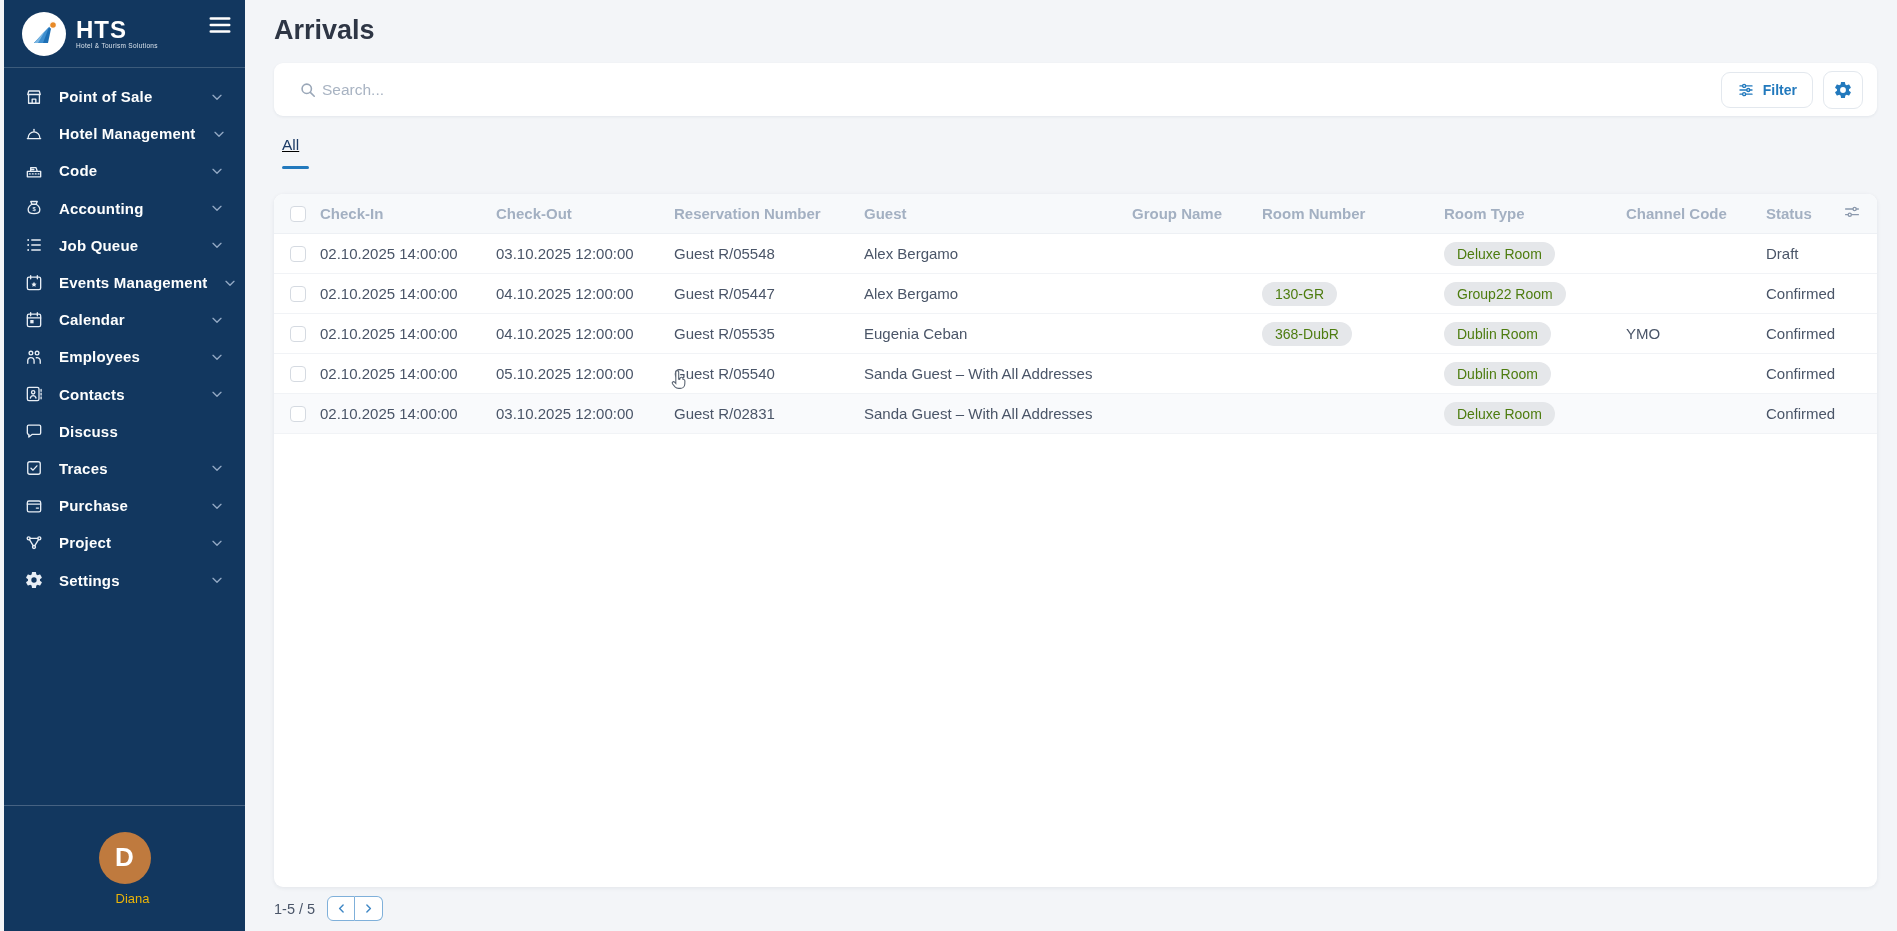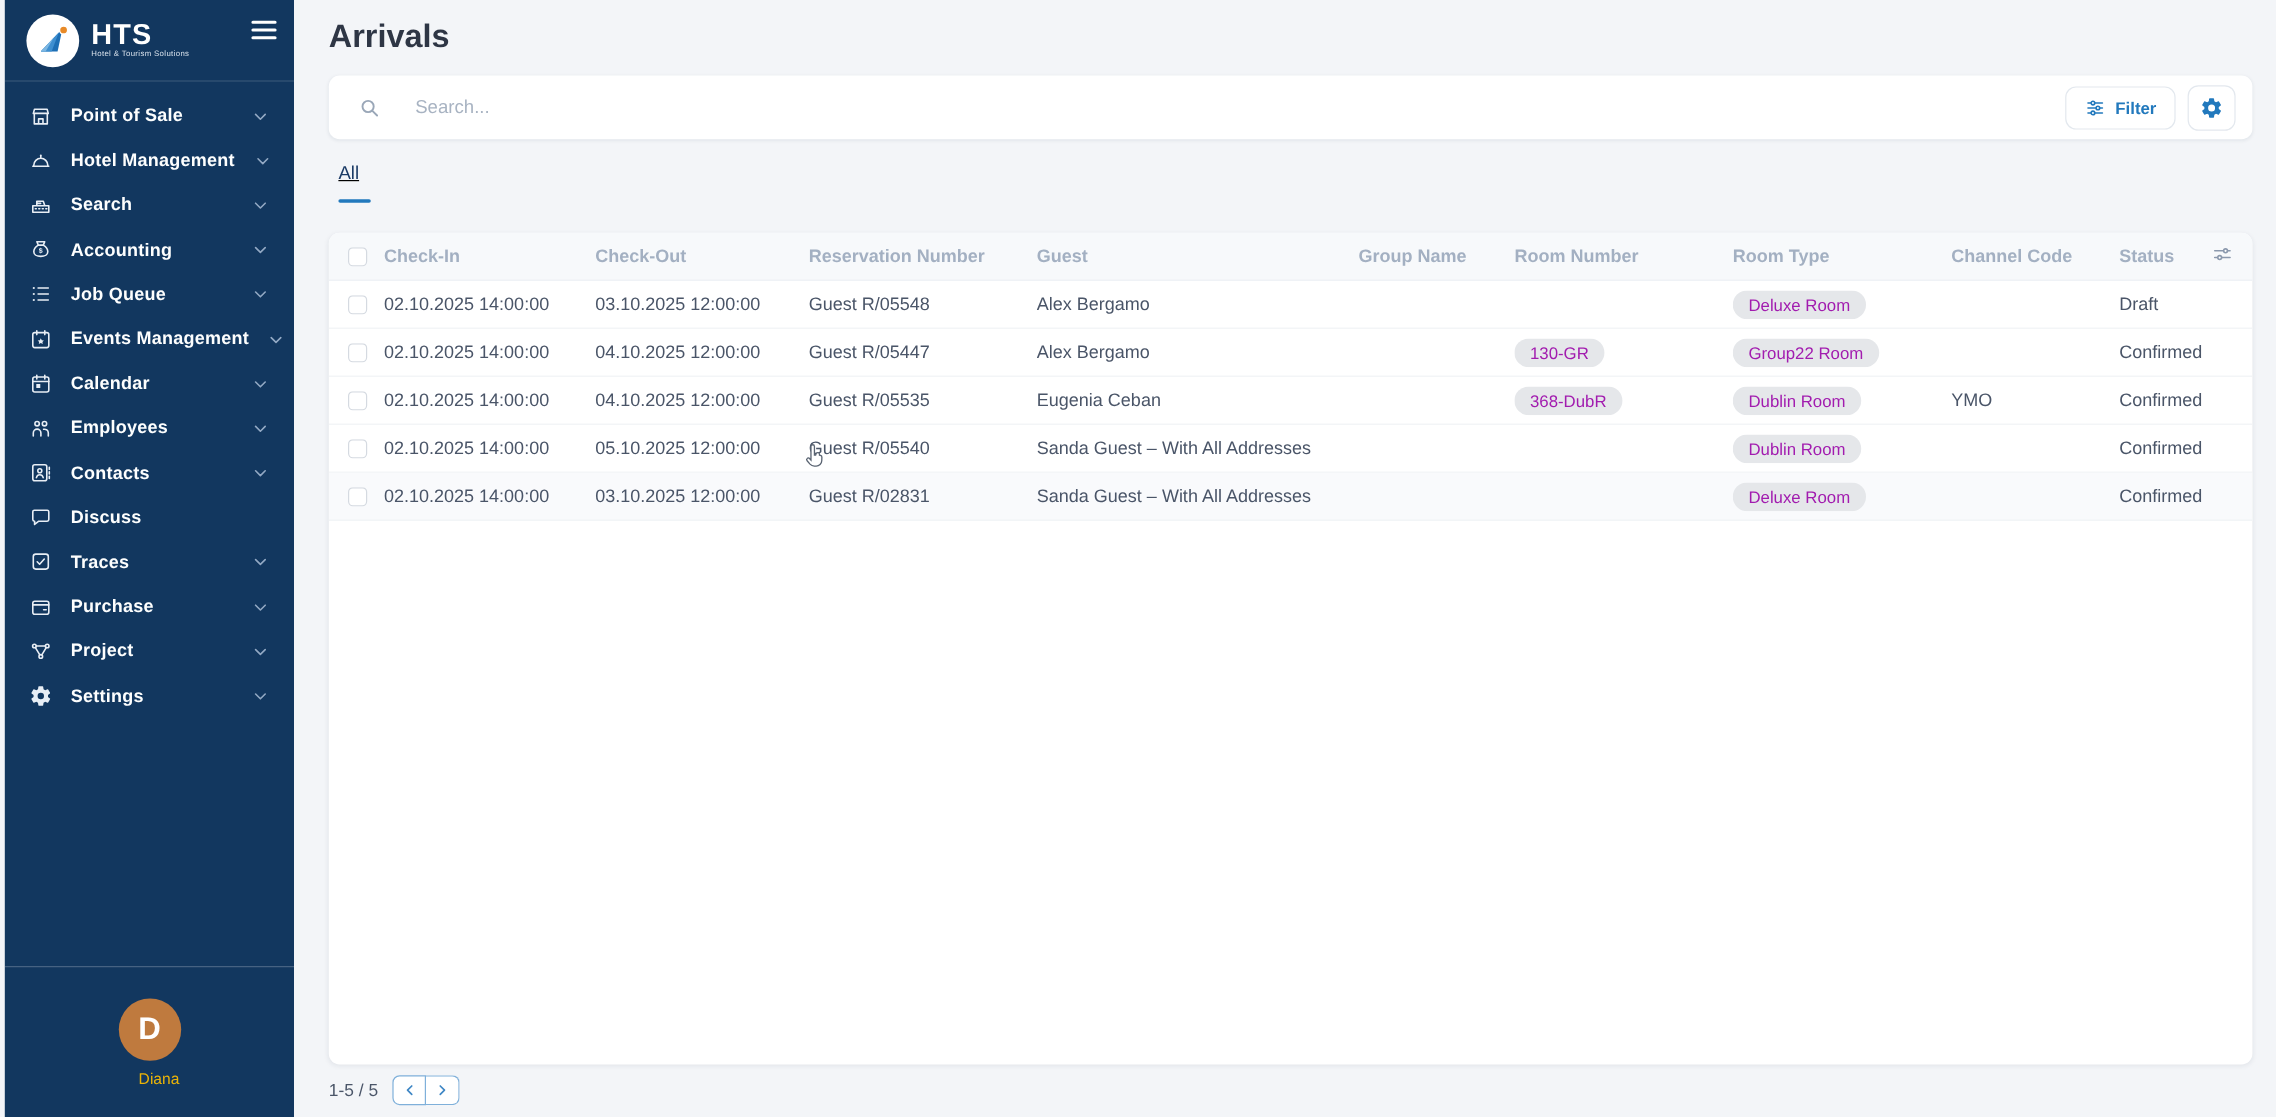--- a/index.html
+++ b/index.html
@@ -35,21 +35,21 @@
   .avatar-name { font-size:13px; color:#eab308;padding-left:16px; }
 
   
   .main { position:absolute; left:241px; top:0; right:0; bottom:0; padding:14px 20px 0 33px; }
   .page-title { font-size:27px; font-weight:700; color:#2e3645; line-height:33px; }
 
   .search-card { margin-top:16px; height:53px; background:#fff; border-radius:9px;
                  box-shadow:0 1px 3px rgba(20,40,70,.07); display:flex; align-items:center;
                  padding:0 14px 0 24px; }
   .search-icon { width:20px; height:20px; color:#9aa7b8; flex:0 0 auto; }
-  .search-input { border:none; outline:none; flex:1 1 auto; margin-left:28px; font-size:15.5px;
+  .search-input { border:none; outline:none; flex:1 1 auto; margin-left:4px; font-size:15.5px;
                   color:#4a5568; background:transparent; font-family:"Liberation Sans",sans-serif; }
   .search-input::placeholder { color:#a8b3c2; }
   .filter-btn { display:flex; align-items:center; gap:8px; border:1px solid #e3e8ee; border-radius:9px;
                 background:#fff; color:var(--accent,#2279bd); font-weight:700; font-size:14px;
                 padding:8px 15px; cursor:pointer; font-family:"Liberation Sans",sans-serif; }
   .filter-btn svg { width:18px; height:18px; }
   .gearbox-btn { width:40px; height:38px; border:1px solid #e3e8ee; border-radius:9px; background:#fff;
                  color:var(--accent,#2279bd); display:flex; align-items:center; justify-content:center;
                  margin-left:10px; cursor:pointer; }
   .gearbox-btn svg { width:20px; height:20px; }
@@ -63,21 +63,21 @@
   .table-card { margin-top:25px; height:693px; background:#fff; border-radius:9px;
                 box-shadow:0 1px 4px rgba(20,40,70,.08); overflow:hidden; position:relative; }
   .trow { display:grid; padding:0 16px; align-items:center;
           grid-template-columns:30px 176px 178px 190px 268px 130px 182px 182px 140px 79px 16px; }
   .thead { height:40px; background:#f7f9fb; border-bottom:1px solid #edf0f4;
            color:#a3b0c2; font-weight:700; font-size:15px; }
   .drow { height:40px; border-bottom:1px solid #f1f3f6; color:#4a5568; font-size:15px; cursor:pointer; }
   .drow:last-child { background:#f9fafc; }
   .cell { overflow:hidden; white-space:nowrap; text-overflow:ellipsis; }
   .checkbox { width:16px; height:16px; border:1.5px solid #d5dae1; border-radius:4px; background:#fff; cursor:pointer; }
-  .badge { display:inline-block; background:var(--badge,#e5e7ea); color:#a21caf; font-size:14px;
+  .badge { display:inline-block; background:var(--badge,#e5e7ea); color:#4d7c0f; font-size:14px;
            padding:4px 13px; border-radius:13px; }
   .colset-icon { color:#8b99ad; width:18px; height:18px; cursor:pointer; }
   .colset-icon svg { width:18px; height:18px; }
 
   
   .pager { display:flex; align-items:center; gap:12px; margin-top:9px; }
   .pager-label { font-size:14.5px; color:#4a5568; }
   .pager-btns { display:flex; }
   .pager-btn { width:28px; height:25px; background:#fff; border:1px solid #7fb0da;
                display:flex; align-items:center; justify-content:center; color:#3f87c5; cursor:pointer; }
@@ -140,21 +140,21 @@
           </svg>
     </span>
   </div>
 
   <div class="menu-item">
     <span class="mi-icon">
           <svg viewBox="0 0 24 24" fill="none" stroke="currentColor" stroke-width="1.6" stroke-linecap="round" stroke-linejoin="round">
             <path d="M4 12.5h16v6.5H4zM8 12.5V8h6.5l1.5 4.5M8.8 10.2h3M6.5 15.5h1M10 15.5h1M13.5 15.5h1M17 15.5h1"></path>
           </svg>
         </span>
-    <span class="mi-label">Search</span>
+    <span class="mi-label">Code</span>
     <span class="mi-chevron">
       <svg viewBox="0 0 24 24" fill="none" stroke="currentColor" stroke-width="2" stroke-linecap="round" stroke-linejoin="round">
             <path d="M6 9.5l6 6 6-6"></path>
           </svg>
     </span>
   </div>
 
   <div class="menu-item">
     <span class="mi-icon">
           <svg viewBox="0 0 24 24" fill="none" stroke="currentColor" stroke-width="1.6" stroke-linecap="round" stroke-linejoin="round">

